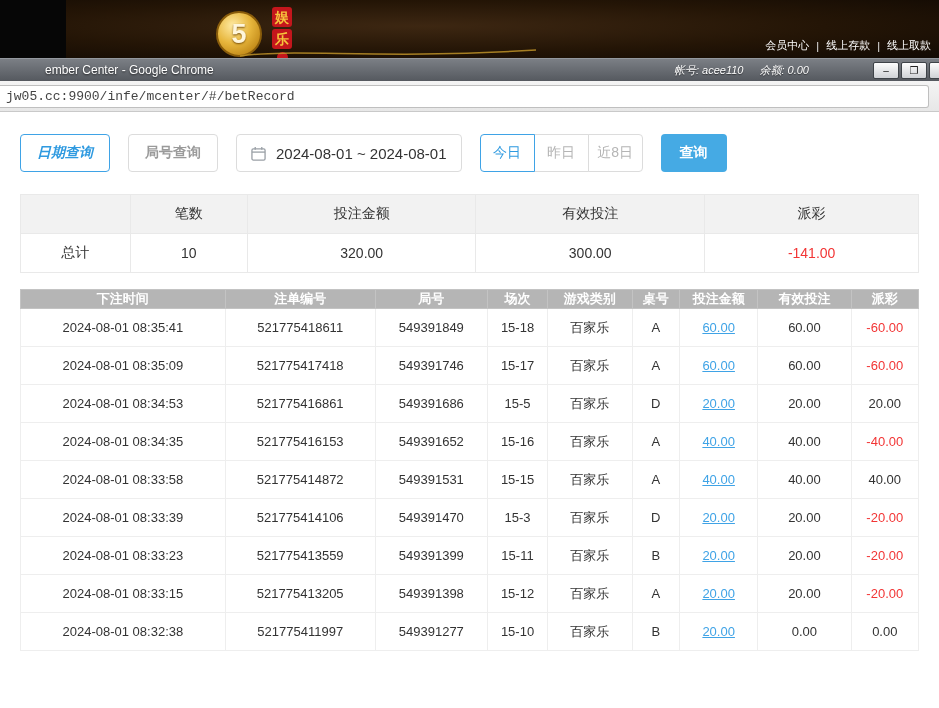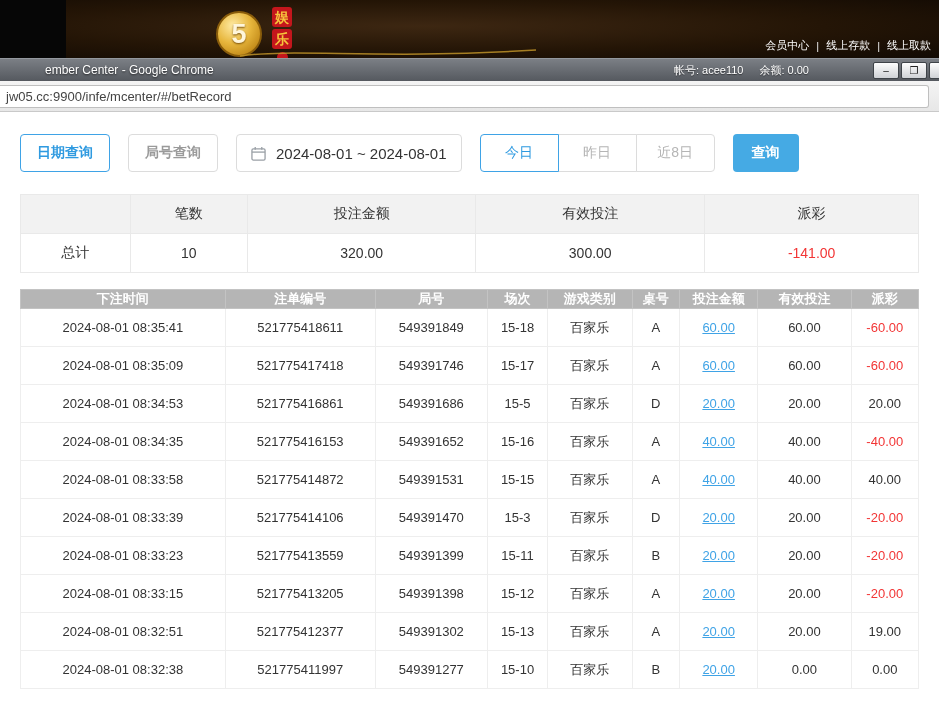--- a/index.html
+++ b/index.html
@@ -27,46 +27,46 @@
     color: #fff; font-size: 11px; }
   .top-nav .lnk { cursor: pointer; }
   .top-nav .sep { color: #e8e8e8; }
 
   
   .titlebar { position: relative; height: 23px; border-top: 1px solid #93989e;
     background: linear-gradient(180deg, #7b7f85, #55595f); display: flex; align-items: center;
     padding-left: 5px; }
   .title-text { color: #fff; font-size: 12px; text-shadow: 0 1px 2px rgba(0,0,0,.65); margin-left: 40px; }
   .account-info { position: absolute; right: 130px; top: 4px; display: flex; gap: 16px;
-    color: #fff; font-size: 11px; text-shadow: 0 1px 1px rgba(0,0,0,.5); }
+    color: #fff; font-size: 11px; text-shadow: 0 1px 1px rgba(0,0,0,.5); font-style: italic; }
   .win-btns { position: absolute; right: -16px; top: 3px; display: flex; gap: 2px; }
   .win-btn { width: 26px; height: 17px; border: 1px solid #3e4348; border-radius: 2px;
     background: linear-gradient(180deg, #fdfdfd, #cfd2d6); color: #222; font-size: 10px;
     line-height: 15px; text-align: center; cursor: pointer; }
 
   
   .urlbar { height: 31px; background: linear-gradient(180deg, #f4f4f4, #e7e7e7);
     border-bottom: 1px solid #c9c9c9; display: flex; align-items: center; padding-right: 10px; }
   .omnibox { flex: 1; height: 23px; background: #fff; border: 1px solid #bfbfbf; border-left: none;
     border-radius: 0 3px 3px 0; display: flex; align-items: center; padding-left: 6px;
-    font-size: 13px; color: #444; }
+    font-size: 13px; color: #444; font-family: Liberation Mono, monospace; }
 
   
   .content { padding: 22px 20px 0; background: #fff; }
 
   .filter-row { display: flex; align-items: center; gap: 18px; margin-bottom: 22px; }
   .btn { height: 38px; padding: 0 16px; border-radius: 4px; font-size: 14px; background: #fff;
     display: flex; align-items: center; justify-content: center; cursor: pointer; }
-  .btn-blue-outline { border: 1px solid #3fa3e6; color: #2f9ae0; font-weight: bold; }
+  .btn-blue-outline { border: 1px solid #3fa3e6; color: #2f9ae0; font-weight: bold; font-style: italic; }
   .btn-gray-outline { border: 1px solid #dcdcdc; color: #9a9a9a; font-weight: bold; }
   .date-input { height: 38px; border: 1px solid #dcdcdc; border-radius: 4px; background: #fff;
     display: flex; align-items: center; gap: 10px; padding: 0 14px; font-size: 15px; color: #333;
     cursor: pointer; }
   .btn-group { display: flex; }
-  .btn-group .g { width: 79px; height: 38px; border: 1px solid #dcdcdc; background: #fff;
+  .btn-group .g { width: 55px; height: 38px; border: 1px solid #dcdcdc; background: #fff;
     color: #b5b5b5; font-size: 14px; display: flex; align-items: center; justify-content: center;
     margin-left: -1px; cursor: pointer; }
   .btn-group .g:first-child { border-radius: 4px 0 0 4px; margin-left: 0; }
   .btn-group .g:last-child { border-radius: 0 4px 4px 0; }
   .btn-group .g.active { border-color: #3fa3e6; color: #2f9ae0; position: relative; z-index: 1; }
   .btn-primary { border: none; background: #45aae4; color: #fff; width: 66px; font-weight: bold; }
 
   table { width: 100%; border-collapse: collapse; table-layout: fixed; }
   .summary { margin-bottom: 16px; font-size: 14px; color: #333; }
   .summary th { background: #f2f2f2; font-weight: normal; height: 39px; border: 1px solid #e9e9e9;
@@ -282,31 +282,20 @@
             <td>521775413205</td>
             <td>549391398</td>
             <td>15-12</td>
             <td>百家乐</td>
             <td>A</td>
             <td><span class="amount-link">20.00</span></td>
             <td>20.00</td>
             <td class="neg">-20.00</td>
           </tr>
           <tr>
-            <td>2024-08-01 08:32:51</td>
-            <td>521775412377</td>
-            <td>549391302</td>
-            <td>15-13</td>
-            <td>百家乐</td>
-            <td>A</td>
-            <td><span class="amount-link">20.00</span></td>
-            <td>20.00</td>
-            <td>19.00</td>
-          </tr>
-          <tr>
             <td>2024-08-01 08:32:38</td>
             <td>521775411997</td>
             <td>549391277</td>
             <td>15-10</td>
             <td>百家乐</td>
             <td>B</td>
             <td><span class="amount-link">20.00</span></td>
             <td>0.00</td>
             <td>0.00</td>
           </tr>

